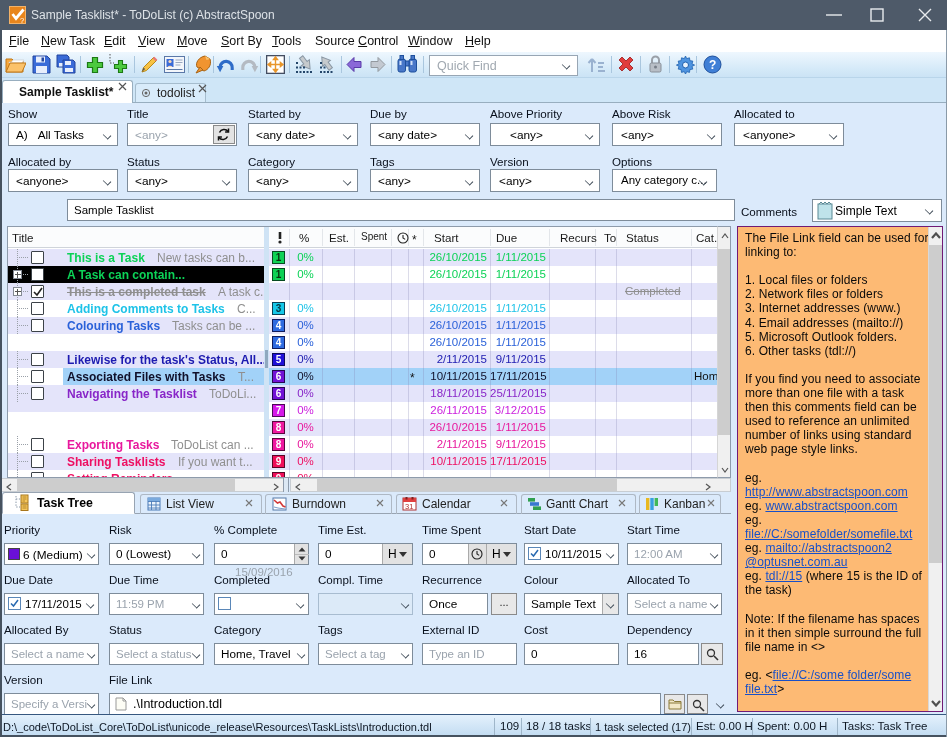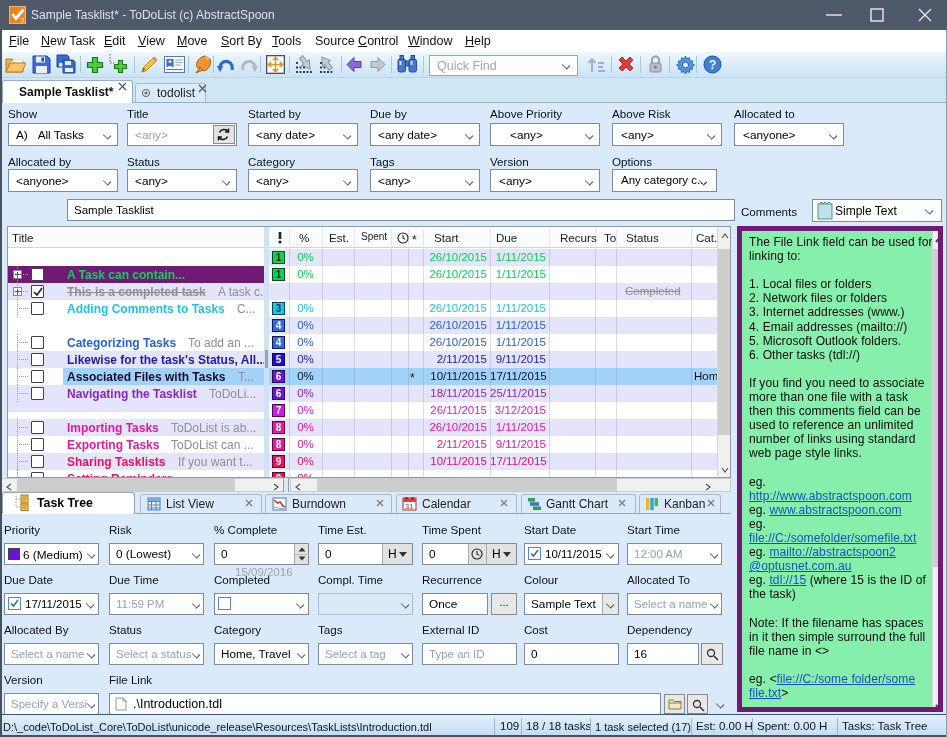--- a/index.html
+++ b/index.html
@@ -259,21 +259,28 @@
   <path d="M2 3 l2 -2 l2 2 l2 -2 l2 2 l2 -2 l2 2" fill="none" stroke="#5a8a96" stroke-width="1"></path>
 </svg>
 <div class="abs" style="left:835px;top:204px;font-size:12px;color:#000;">Simple Text</div>
 <div class="chev" style="left:925px;top:207px;"></div>
 
 <div class="abs" style="left:7px;top:226px;width:724px;height:266px;">
 <div class="abs" style="left:0;top:0;width:257px;height:252px;background:#fff;border:1px solid #8e9bab;border-right:none;overflow:hidden;">
 <div class="abs" style="left:0;top:0;width:257px;height:21px;background:#fbfcfd;border-bottom:1px solid #cfd4da;">
         <div class="abs" style="left:4px;top:4px;font-size:11.6px;color:#1a1a1a;">Title</div>
       </div>
-<div class="abs" style="left:0;top:39px;width:257px;height:28px;background:#701a75;">
+<div class="abs" style="left:0;top:22px;width:257px;height:17px;background:#e4e4fa;">
+<div class="abs" style="left:9px;top:0px;width:1px;height:17px;border-left:1px dotted #9aa0a8;"></div>
+<div class="abs" style="left:9px;top:8px;width:11px;height:1px;border-top:1px dotted #9aa0a8;"></div>
+<div class="abs" style="left:23px;top:2px;width:13px;height:13px;background:#fff;border:1.4px solid #3c4248;border-radius:1px;"></div>
+<div class="abs" style="left:59px;top:2px;font-size:12px;font-weight:bold;color:#0cd257;white-space:nowrap;">This is a Task</div>
+        <div class="abs" style="left:149px;top:2px;font-size:12px;color:#8f8f8f;white-space:nowrap;">New tasks can b...</div>
+</div>
+<div class="abs" style="left:0;top:39px;width:257px;height:28px;background:#000000;">
 <div class="abs" style="left:9px;top:0px;width:1px;height:17px;border-left:1px dotted #9aa0a8;"></div>
 <div class="abs" style="left:9px;top:8px;width:11px;height:1px;border-top:1px dotted #9aa0a8;"></div>
 <div class="abs" style="left:5px;top:4px;width:9px;height:9px;background:#fff;border:1px solid #848a94;font-size:8px;"></div>
 <div class="abs" style="left:6.5px;top:8px;width:6px;height:1px;background:#555;"></div>
 <div class="abs" style="left:9px;top:5.5px;width:1px;height:6px;background:#555;"></div>
 <div class="abs" style="left:23px;top:2px;width:13px;height:13px;background:#fff;border:1.4px solid #3c4248;border-radius:1px;"></div>
 <div class="abs" style="left:59px;top:2px;font-size:12px;font-weight:bold;color:#0cd257;white-space:nowrap;">A Task can contain...</div>
 </div>
 <div class="abs" style="left:0;top:56px;width:257px;height:17px;background:#e4e4fa;">
 <div class="abs" style="left:9px;top:0px;width:1px;height:17px;border-left:1px dotted #9aa0a8;"></div>
@@ -288,26 +295,26 @@
 <div class="abs" style="left:59px;top:2px;font-size:12px;font-weight:bold;color:#8f8f8f;text-decoration:line-through;white-space:nowrap;">This is a completed task</div>
         <div class="abs" style="left:210px;top:2px;font-size:12px;color:#8f8f8f;white-space:nowrap;">A task c...</div>
 </div>
 <div class="abs" style="left:0;top:73px;width:257px;height:17px;background:#ffffff;">
 <div class="abs" style="left:9px;top:0px;width:1px;height:17px;border-left:1px dotted #9aa0a8;"></div>
 <div class="abs" style="left:9px;top:8px;width:11px;height:1px;border-top:1px dotted #9aa0a8;"></div>
 <div class="abs" style="left:23px;top:2px;width:13px;height:13px;background:#fff;border:1.4px solid #3c4248;border-radius:1px;"></div>
 <div class="abs" style="left:59px;top:2px;font-size:12px;font-weight:bold;color:#1ec3e8;white-space:nowrap;">Adding Comments to Tasks</div>
         <div class="abs" style="left:229px;top:2px;font-size:12px;color:#8f8f8f;white-space:nowrap;">C...</div>
 </div>
-<div class="abs" style="left:0;top:107px;width:257px;height:17px;background:#ffffff;">
+<div class="abs" style="left:0;top:90px;width:257px;height:17px;background:#e4e4fa;">
 <div class="abs" style="left:9px;top:0px;width:1px;height:17px;border-left:1px dotted #9aa0a8;"></div>
 <div class="abs" style="left:9px;top:8px;width:11px;height:1px;border-top:1px dotted #9aa0a8;"></div>
 <div class="abs" style="left:23px;top:2px;width:13px;height:13px;background:#fff;border:1.4px solid #3c4248;border-radius:1px;"></div>
-<div class="abs" style="left:59px;top:2px;font-size:12px;font-weight:bold;color:#2a61d9;white-space:nowrap;">Categorizing Tasks</div>
-        <div class="abs" style="left:180px;top:2px;font-size:12px;color:#8f8f8f;white-space:nowrap;">To add an ...</div>
+<div class="abs" style="left:59px;top:2px;font-size:12px;font-weight:bold;color:#2a61d9;white-space:nowrap;">Colouring Tasks</div>
+        <div class="abs" style="left:164px;top:2px;font-size:12px;color:#8f8f8f;white-space:nowrap;">Tasks can be ...</div>
 </div>
 <div class="abs" style="left:0;top:124px;width:257px;height:17px;background:#e4e4fa;">
 <div class="abs" style="left:9px;top:0px;width:1px;height:17px;border-left:1px dotted #9aa0a8;"></div>
 <div class="abs" style="left:9px;top:8px;width:11px;height:1px;border-top:1px dotted #9aa0a8;"></div>
 <div class="abs" style="left:23px;top:2px;width:13px;height:13px;background:#fff;border:1.4px solid #3c4248;border-radius:1px;"></div>
 <div class="abs" style="left:59px;top:2px;font-size:12px;font-weight:bold;color:#1d1bb0;white-space:nowrap;">Likewise for the task's Status, All...</div>
 </div>
 <div class="abs" style="left:0;top:141px;width:257px;height:17px;background:#ffffff;">
 <div class="abs" style="left:55px;top:0;width:202px;height:17px;background:#a2d2f8;"></div>
 <div class="abs" style="left:9px;top:0px;width:1px;height:17px;border-left:1px dotted #9aa0a8;"></div>
@@ -315,27 +322,20 @@
 <div class="abs" style="left:23px;top:2px;width:13px;height:13px;background:#fff;border:1.4px solid #3c4248;border-radius:1px;"></div>
 <div class="abs" style="left:59px;top:2px;font-size:12px;font-weight:bold;color:#10102a;white-space:nowrap;">Associated Files with Tasks</div>
         <div class="abs" style="left:230px;top:2px;font-size:12px;color:#8f8f8f;white-space:nowrap;">T...</div>
 </div>
 <div class="abs" style="left:0;top:158px;width:257px;height:27px;background:#e4e4fa;">
 <div class="abs" style="left:9px;top:0px;width:1px;height:17px;border-left:1px dotted #9aa0a8;"></div>
 <div class="abs" style="left:9px;top:8px;width:11px;height:1px;border-top:1px dotted #9aa0a8;"></div>
 <div class="abs" style="left:23px;top:2px;width:13px;height:13px;background:#fff;border:1.4px solid #3c4248;border-radius:1px;"></div>
 <div class="abs" style="left:59px;top:2px;font-size:12px;font-weight:bold;color:#8826c8;white-space:nowrap;">Navigating the Tasklist</div>
         <div class="abs" style="left:201px;top:2px;font-size:12px;color:#8f8f8f;white-space:nowrap;">ToDoLi...</div>
-</div>
-<div class="abs" style="left:0;top:192px;width:257px;height:17px;background:#e4e4fa;">
-<div class="abs" style="left:9px;top:0px;width:1px;height:17px;border-left:1px dotted #9aa0a8;"></div>
-<div class="abs" style="left:9px;top:8px;width:11px;height:1px;border-top:1px dotted #9aa0a8;"></div>
-<div class="abs" style="left:23px;top:2px;width:13px;height:13px;background:#fff;border:1.4px solid #3c4248;border-radius:1px;"></div>
-<div class="abs" style="left:59px;top:2px;font-size:12px;font-weight:bold;color:#e8189d;white-space:nowrap;">Importing Tasks</div>
-        <div class="abs" style="left:163px;top:2px;font-size:12px;color:#8f8f8f;white-space:nowrap;">ToDoList is ab...</div>
 </div>
 <div class="abs" style="left:0;top:226px;width:257px;height:17px;background:#e4e4fa;">
 <div class="abs" style="left:9px;top:0px;width:1px;height:17px;border-left:1px dotted #9aa0a8;"></div>
 <div class="abs" style="left:9px;top:8px;width:11px;height:1px;border-top:1px dotted #9aa0a8;"></div>
 <div class="abs" style="left:23px;top:2px;width:13px;height:13px;background:#fff;border:1.4px solid #3c4248;border-radius:1px;"></div>
 <div class="abs" style="left:59px;top:2px;font-size:12px;font-weight:bold;color:#ee0f62;white-space:nowrap;">Sharing Tasklists</div>
         <div class="abs" style="left:170px;top:2px;font-size:12px;color:#8f8f8f;white-space:nowrap;">If you want t...</div>
 </div>
 <div class="abs" style="left:0;top:209px;width:257px;height:17px;background:#ffffff;">
 <div class="abs" style="left:9px;top:0px;width:1px;height:17px;border-left:1px dotted #9aa0a8;"></div>
@@ -660,21 +660,21 @@
 <div class="abs" style="left:290px;top:478px;width:441px;height:14px;background:#f0f0f0;border:1px solid #c8cdd2;">
 <svg class="abs" style="left:4px;top:4px" width="6" height="8" viewBox="0 0 6 8">
       <path d="M5 1 L1 4 L5 7" fill="none" stroke="#555" stroke-width="1.2"></path>
     </svg>
 <div class="abs" style="left:26px;top:0;width:300px;height:12px;background:#cdcdcd;"></div>
 <svg class="abs" style="left:414px;top:4px" width="6" height="8" viewBox="0 0 6 8">
       <path d="M1 1 L5 4 L1 7" fill="none" stroke="#555" stroke-width="1.2"></path>
     </svg>
 </div>
 
-<div class="abs" style="left:737px;top:226px;width:206px;height:486px;background:#86efac;border:5px solid #701a75;overflow:hidden;">
+<div class="abs" style="left:737px;top:226px;width:206px;height:486px;background:#fdba74;border:1px solid #701a75;overflow:hidden;">
 <div class="abs" style="left:7px;top:4px;width:184px;font-size:12px;line-height:14.1px;color:#0a0a0a;letter-spacing:0.1px;">
 The File Link field can be used for<br>
 linking to:<br>
 <br>
 1. Local files or folders<br>
 2. Network files or folders<br>
 3. Internet addresses (www.)<br>
 4. Email addresses (mailto://)<br>
 5. Microsoft Outlook folders.<br>
 6. Other tasks (tdl://)<br>

